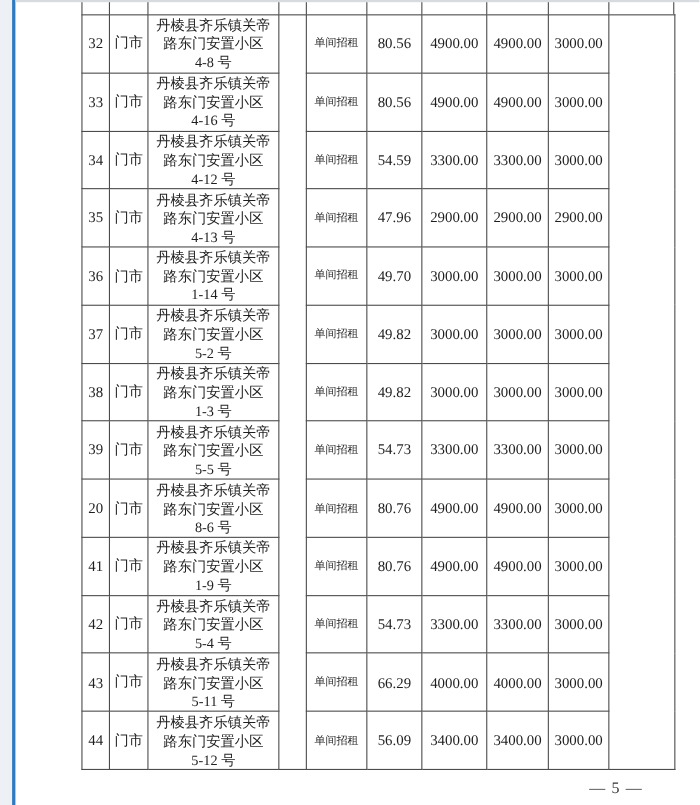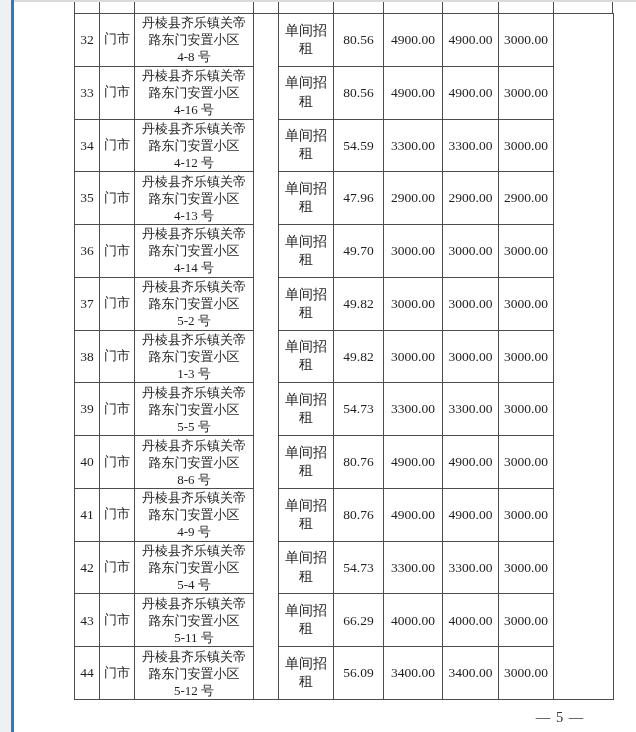--- a/index.html
+++ b/index.html
@@ -20,21 +20,21 @@
   }
   table.rent td{
     border:1px solid var(--border,#4c4c4c);
     text-align:center;vertical-align:middle;
     font-size:13.5px;line-height:1.3;padding:0;
     color:var(--text,#1e1e1e);
     overflow:hidden;
   }
   table.rent td.addr{font-size:13px;}
   table.rent td.addr div{line-height:17px;}
-  table.rent td.lease{font-size:14px;letter-spacing:0;}
+  table.rent td.lease{font-size:10px;letter-spacing:0;}
   table.rent td.cn{font-size:13px;}
   .page-number{
     position:absolute;left:524px;top:709px;width:72px;
     text-align:center;font-size:14.5px;color:#333333;letter-spacing:1px;
   }
 </style>
 </head>
 <body style="background: rgb(255, 255, 255);">
 
 <div class="left-strip"></div>
@@ -125,21 +125,21 @@
         <td>2900.00</td>
         <td>2900.00</td>
         <td>2900.00</td>
       </tr>
       <tr>
         <td>36</td>
         <td class="cn">门市</td>
         <td class="addr">
           <div>丹棱县齐乐镇关帝</div>
           <div>路东门安置小区</div>
-          <div>4-14 号</div>
+          <div>1-14 号</div>
         </td>
         <td class="lease">单间招租</td>
         <td>49.70</td>
         <td>3000.00</td>
         <td>3000.00</td>
         <td>3000.00</td>
       </tr>
       <tr>
         <td>37</td>
         <td class="cn">门市</td>
@@ -176,40 +176,40 @@
           <div>路东门安置小区</div>
           <div>5-5 号</div>
         </td>
         <td class="lease">单间招租</td>
         <td>54.73</td>
         <td>3300.00</td>
         <td>3300.00</td>
         <td>3000.00</td>
       </tr>
       <tr>
-        <td>40</td>
+        <td>20</td>
         <td class="cn">门市</td>
         <td class="addr">
           <div>丹棱县齐乐镇关帝</div>
           <div>路东门安置小区</div>
           <div>8-6 号</div>
         </td>
         <td class="lease">单间招租</td>
         <td>80.76</td>
         <td>4900.00</td>
         <td>4900.00</td>
         <td>3000.00</td>
       </tr>
       <tr>
         <td>41</td>
         <td class="cn">门市</td>
         <td class="addr">
           <div>丹棱县齐乐镇关帝</div>
           <div>路东门安置小区</div>
-          <div>4-9 号</div>
+          <div>1-9 号</div>
         </td>
         <td class="lease">单间招租</td>
         <td>80.76</td>
         <td>4900.00</td>
         <td>4900.00</td>
         <td>3000.00</td>
       </tr>
       <tr>
         <td>42</td>
         <td class="cn">门市</td>

